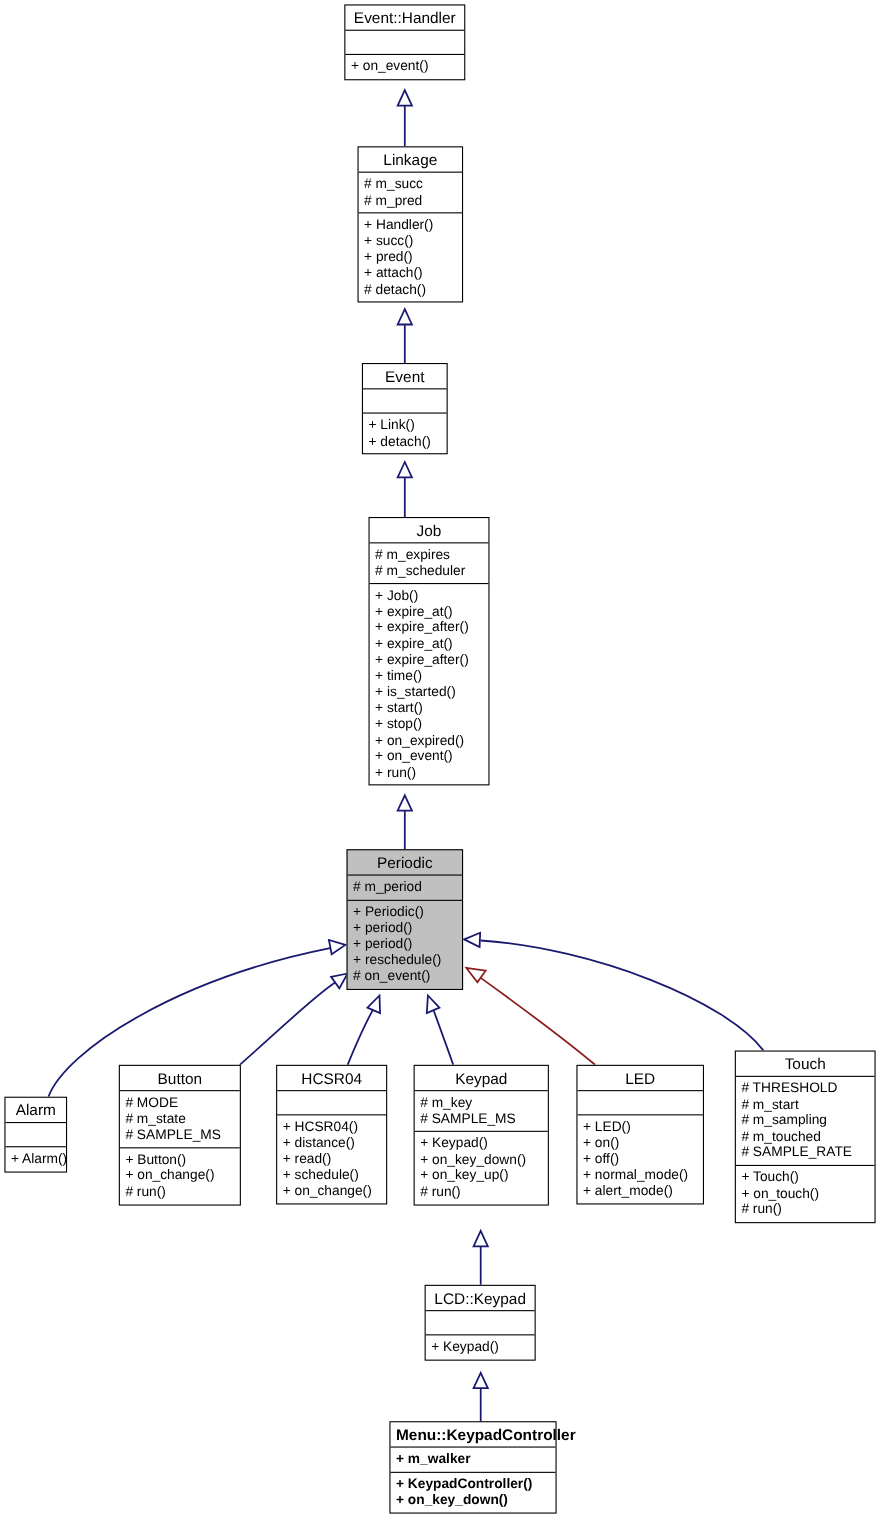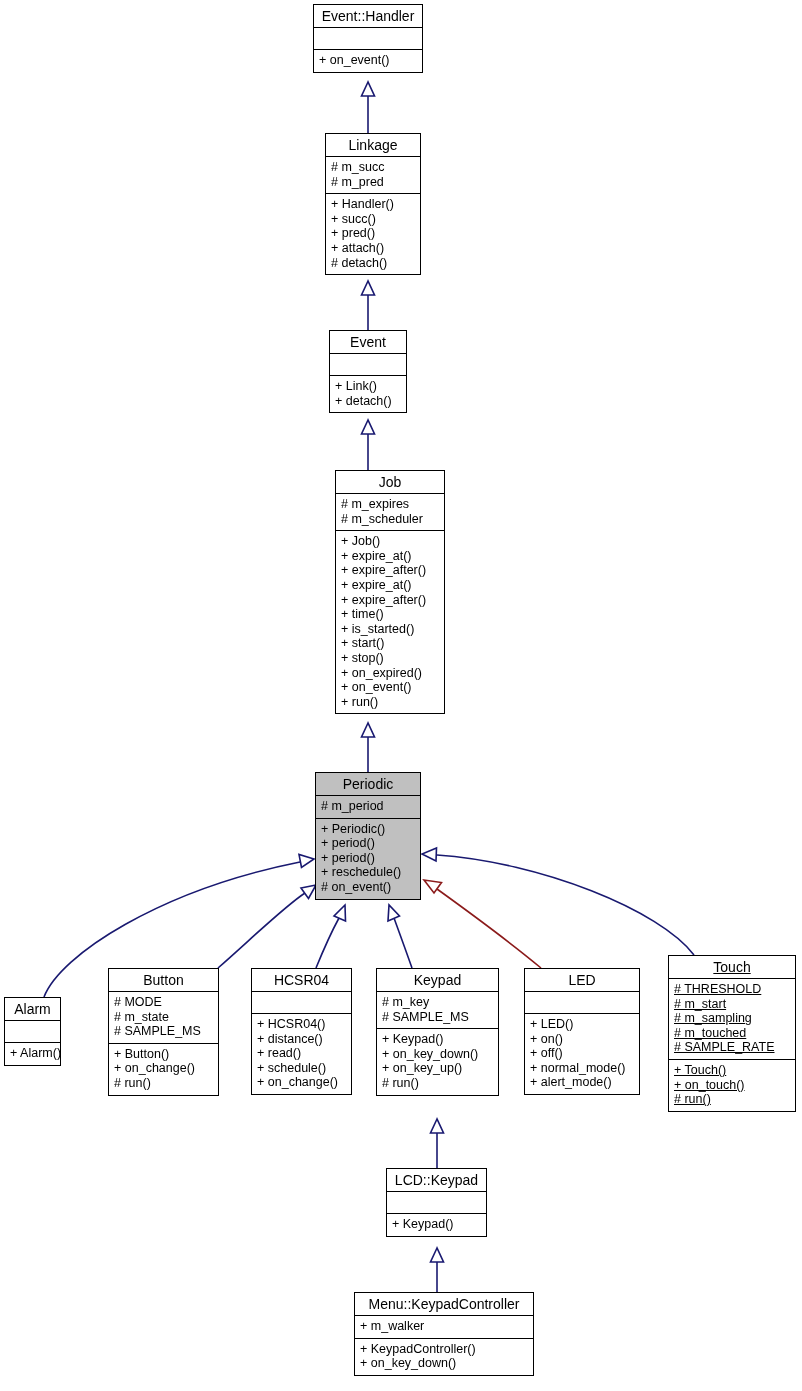--- a/index.html
+++ b/index.html
@@ -263,21 +263,21 @@
         <div class="n-attrs empty"></div>
         <div class="n-sep"></div>
         <div class="n-ops">
           <span class="n-row">+ LED()</span>
           <span class="n-row">+ on()</span>
           <span class="n-row">+ off()</span>
           <span class="n-row">+ normal_mode()</span>
           <span class="n-row">+ alert_mode()</span>
         </div>
       </div>
-      <div class="node" style="left: 668px; top: 955px; width: 128px; text-decoration: underline;">
+      <div class="node" style="left: 668px; top: 955px; width: 128px;">
         <div class="n-title">Touch</div>
         <div class="n-sep"></div>
         <div class="n-attrs">
           <span class="n-row"># THRESHOLD</span>
           <span class="n-row"># m_start</span>
           <span class="n-row"># m_sampling</span>
           <span class="n-row"># m_touched</span>
           <span class="n-row"># SAMPLE_RATE</span>
         </div>
         <div class="n-sep"></div>
@@ -289,21 +289,21 @@
       </div>
       <div class="node" style="left: 386px; top: 1168px; width: 101px;">
         <div class="n-title">LCD::Keypad</div>
         <div class="n-sep"></div>
         <div class="n-attrs empty"></div>
         <div class="n-sep"></div>
         <div class="n-ops">
           <span class="n-row">+ Keypad()</span>
         </div>
       </div>
-      <div class="node" style="left: 354px; top: 1292px; width: 180px;">
+      <div class="node" style="left: 354px; top: 1292px; width: 152px; font-weight: bold;">
         <div class="n-title">Menu::KeypadController</div>
         <div class="n-sep"></div>
         <div class="n-attrs">
           <span class="n-row">+ m_walker</span>
         </div>
         <div class="n-sep"></div>
         <div class="n-ops">
           <span class="n-row">+ KeypadController()</span>
           <span class="n-row">+ on_key_down()</span>
         </div>

